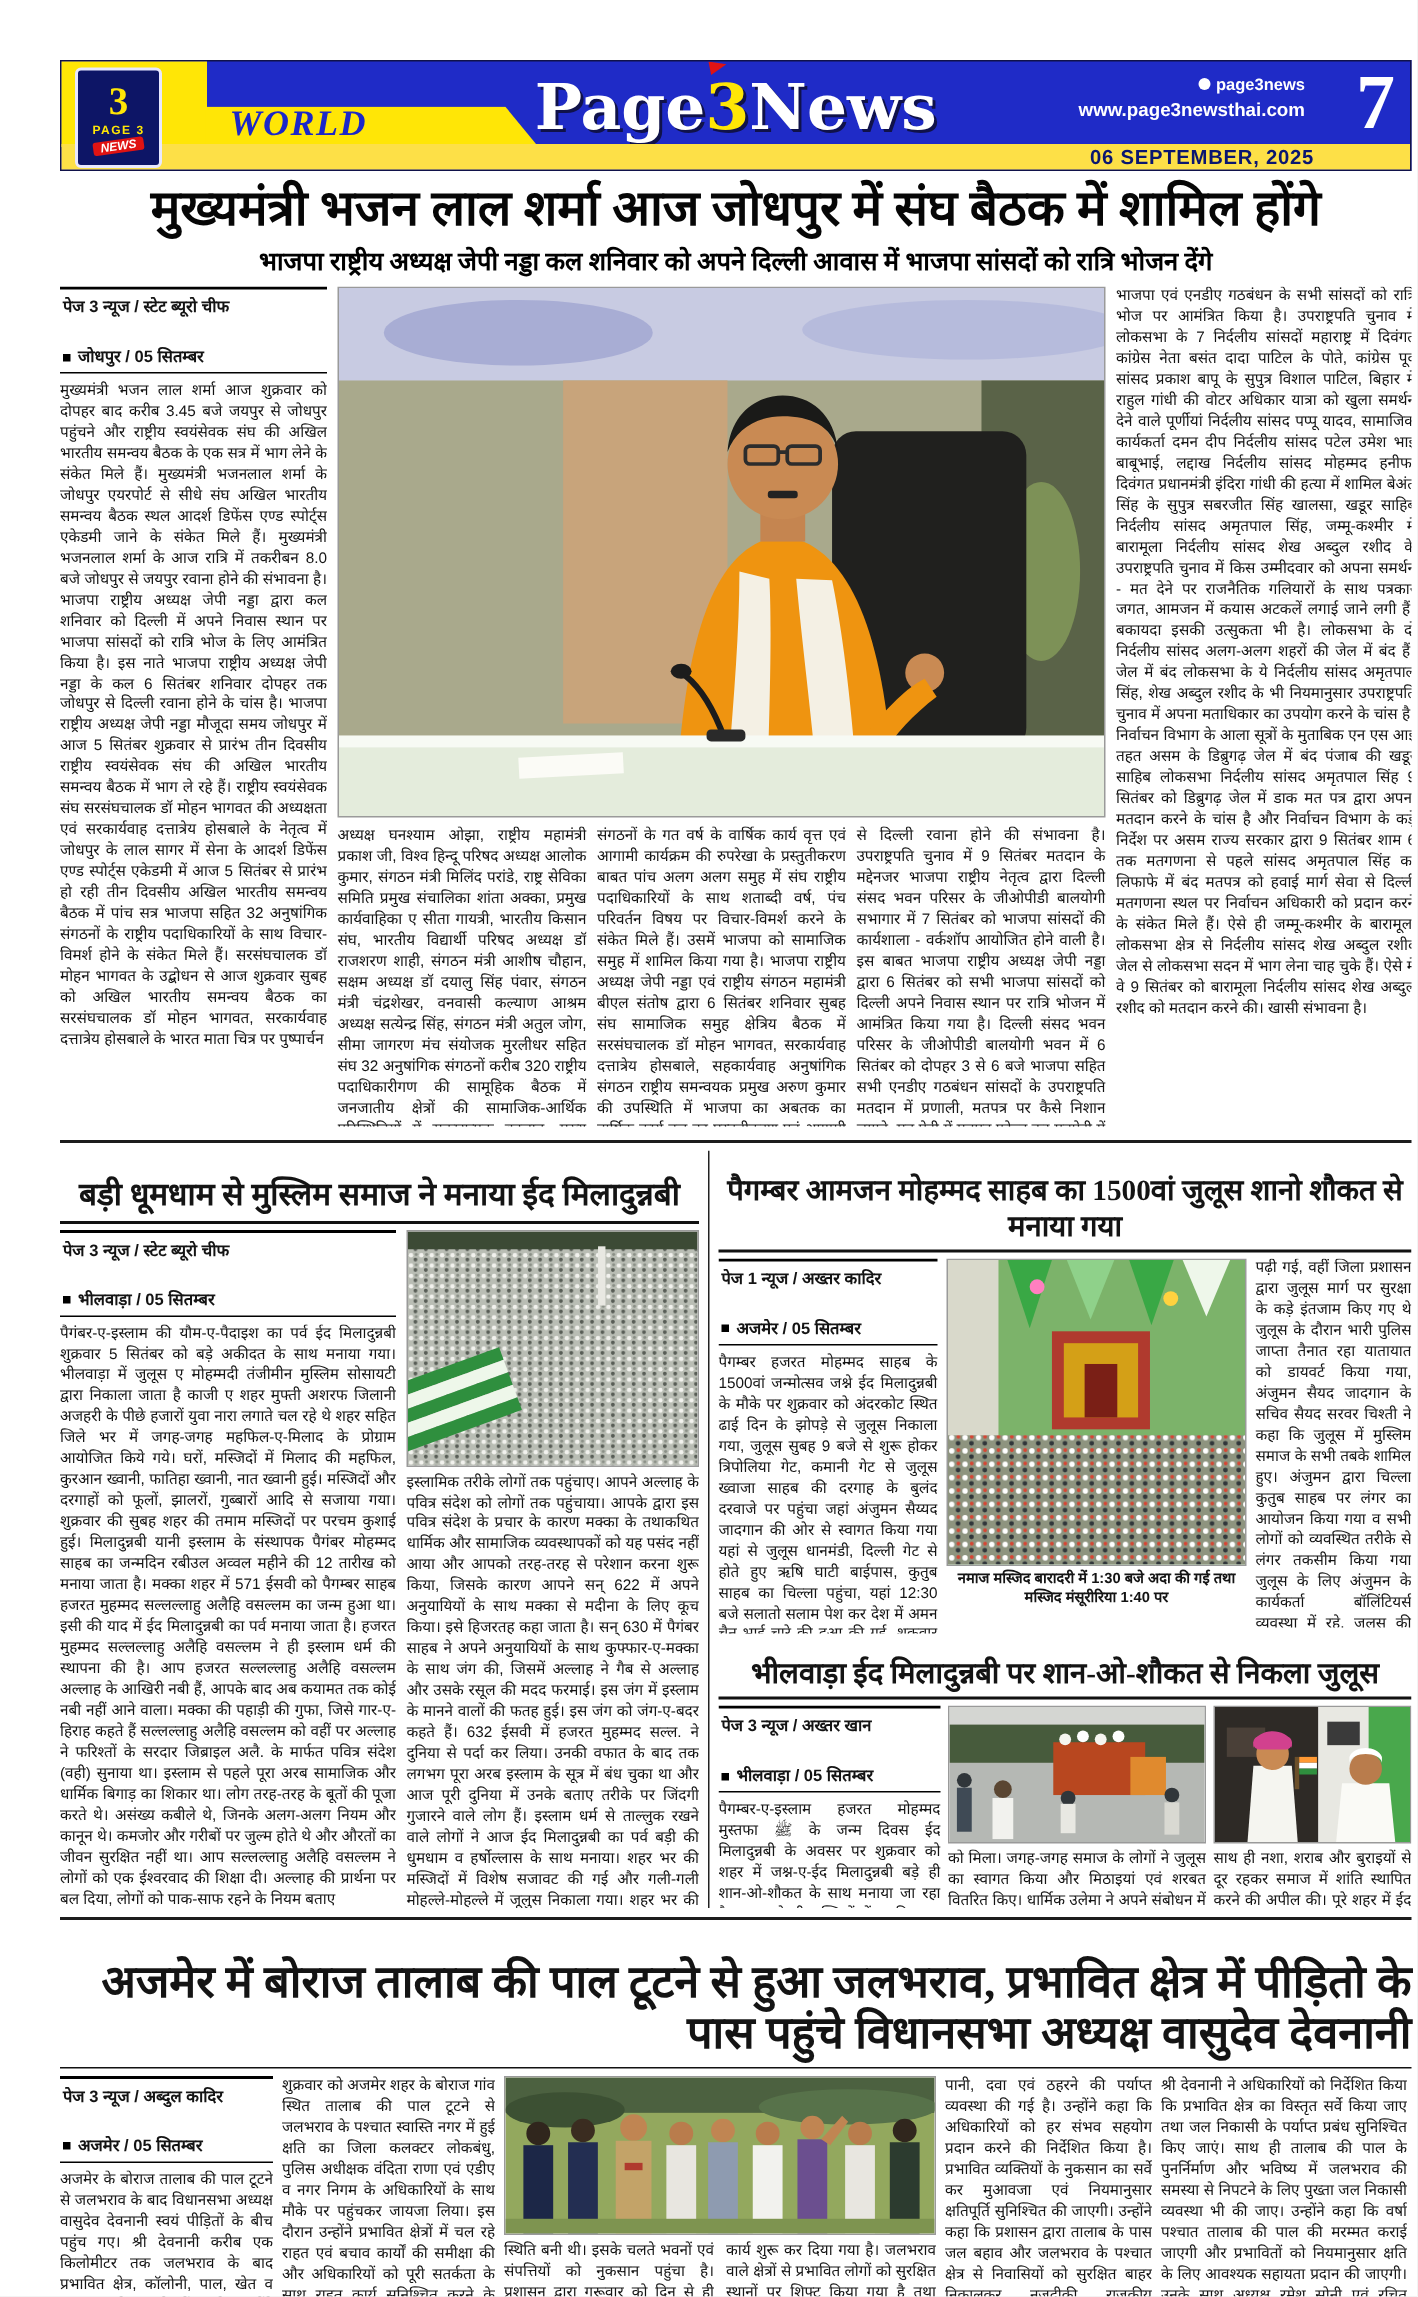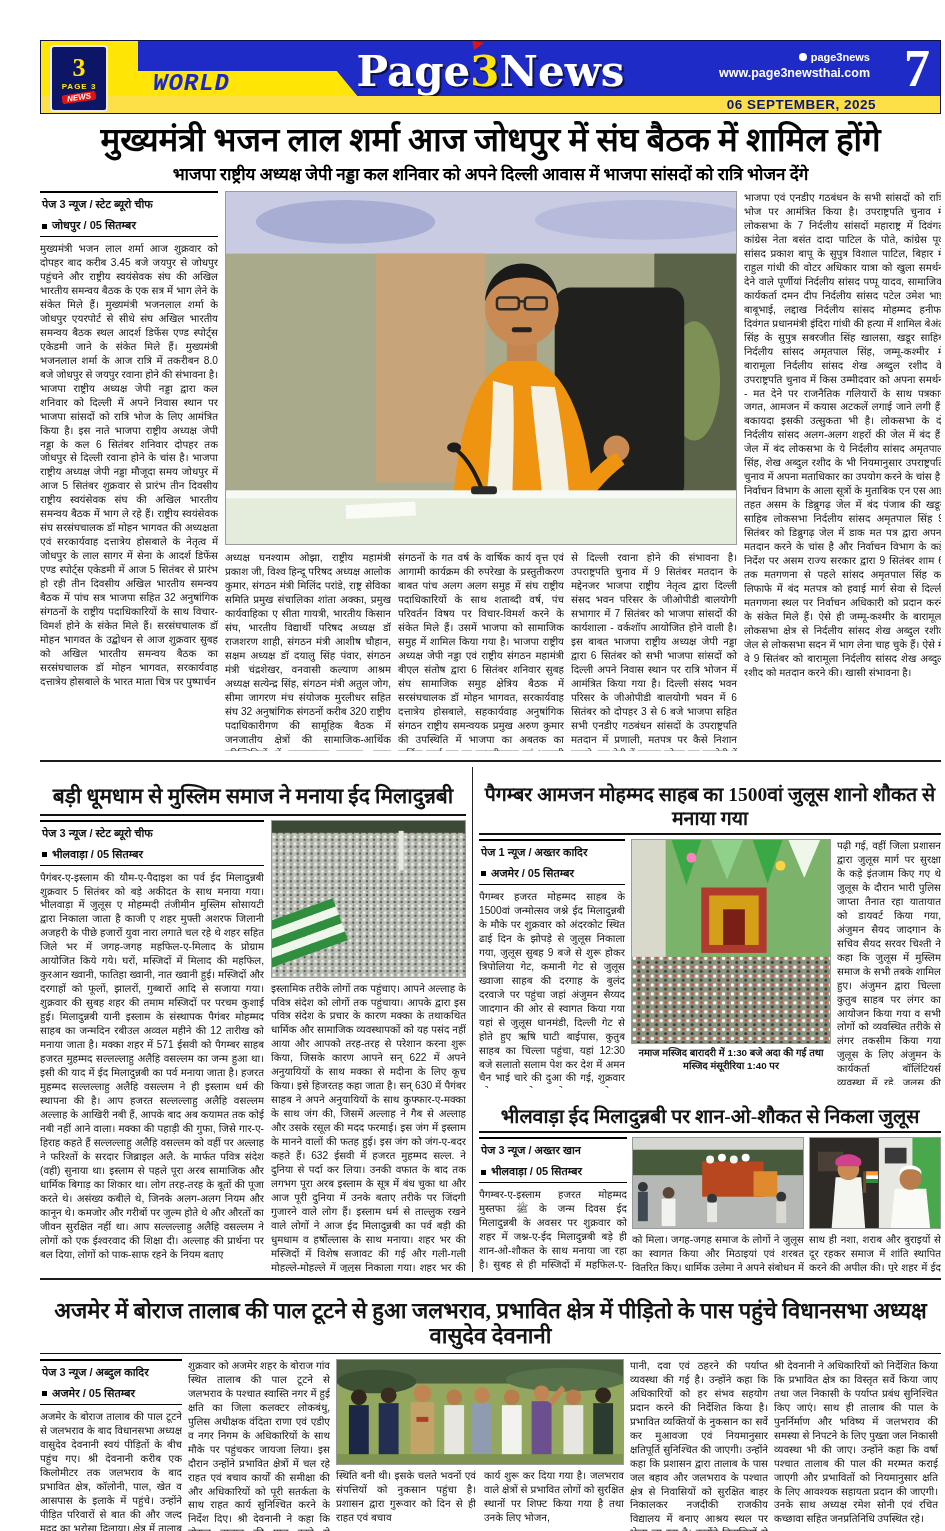--- a/index.html
+++ b/index.html
@@ -15,21 +15,21 @@
   .mh-date-strip{position:absolute;left:0;bottom:0;width:100%;height:17px;background:#fde047;
                  display:flex;align-items:center;justify-content:flex-end;padding-right:64px;box-sizing:border-box;}
   .mh-date{color:#0a1670;font-weight:800;font-size:13.5px;letter-spacing:.5px;}
   .logo-box{position:absolute;left:9px;top:4px;width:54px;height:63px;background:#0d1566;border:2px solid #e8e8ff;
             border-radius:4px;z-index:3;display:flex;flex-direction:column;align-items:center;justify-content:center;}
   .logo-3{color:#ffe606;font-size:26px;font-weight:800;line-height:1;font-family:"Liberation Serif",serif;}
   .logo-page3{color:#ffe606;font-size:8px;font-weight:700;letter-spacing:1px;margin-top:1px;}
   .logo-news{background:#e01313;color:#fff;font-size:8px;font-style:italic;font-weight:700;padding:0 5px;
              transform:rotate(-8deg);margin-top:2px;border-radius:2px;}
   .mh-world{position:absolute;left:112px;top:29px;color:#1b27c9;font-style:italic;font-weight:800;
-            font-size:24px;font-family:Liberation Mono, monospace;z-index:2;letter-spacing:1px;}
+            font-size:24px;font-family:Liberation Serif, serif;z-index:2;letter-spacing:1px;}
   .mh-title{position:absolute;left:0;right:0;top:10px;text-align:center;color:#ffffff;
             font-family:"DejaVu Serif","Liberation Serif",serif;font-weight:bold;font-size:42px;line-height:1;
             text-shadow:2px 2px 0 #10124a;}
   .mh-title .t3{color:#ffe606;position:relative;}
   .mh-flag{position:absolute;top:-6px;left:2px;width:12px;height:9px;background:#e01313;
            clip-path:polygon(0 0,100% 20%,15% 100%);}
   .mh-right{position:absolute;right:70px;top:10px;text-align:right;color:#fff;z-index:2;}
   .mh-social{font-size:11px;font-weight:700;}
   .mh-dot{display:inline-block;width:8px;height:8px;border-radius:50%;background:#fff;margin-right:4px;}
   .mh-web{font-size:12.5px;font-weight:800;margin-top:3px;}
@@ -38,21 +38,21 @@
 
   
   .lead-headline{margin:8px 0 2px 0;text-align:center;font-size:33px;font-weight:800;color:#060606;
                  font-family:"Liberation Serif","DejaVu Serif",serif;line-height:1.15;}
   .lead-sub{text-align:center;font-size:17px;font-weight:700;color:#000000;margin:2px 0 6px 0;
             font-family:"Liberation Serif",serif;}
 
   
   .byline{border-top:2.5px solid #000;border-bottom:1.5px solid #000;padding:3px 2px 4px 2px;margin-bottom:5px;}
   .byline .l1{font-size:11px;font-weight:700;}
-  .byline .l2{font-size:11px;font-weight:700;margin-top:6px;}
+  .byline .l2{font-size:11px;font-weight:700;margin-top:18px;}
   .sq{display:inline-block;width:5px;height:5px;background:#000;margin-right:5px;vertical-align:middle;}
   .col{font-size:10.2px;line-height:1.37;text-align:justify;overflow:hidden;}
   .photo{display:block;border:1px solid #9a9a9a;box-sizing:border-box;}
   .caption{font-size:9.8px;font-weight:700;text-align:center;line-height:1.3;margin-top:3px;}
 
   
   .lead-row{display:flex;gap:7px;height:563px;overflow:hidden;}
   .lead-c1{width:178px;flex:none;}
   .lead-center{width:512px;flex:none;}
   .lead-subcols{display:flex;gap:7px;margin-top:6px;height:200px;overflow:hidden;}
@@ -84,21 +84,21 @@
   .aj-c2 .col{height:246px;}
 
   .julus-row{display:flex;gap:5px;height:200px;overflow:hidden;margin-top:2px;}
   .ju-c1{width:148px;flex:none;}
   .ju-c1 .col{height:150px;}
   .ju-c2{width:172px;flex:none;}
   .ju-c3{width:132px;flex:none;}
   .ju-c2 .col,.ju-c3 .col{height:100px;margin-top:4px;}
 
   
-  .flood-headline{font-size:22px;font-weight:800;font-family:"Liberation Serif",serif;text-align:center;
+  .flood-headline{font-size:30px;font-weight:800;font-family:"Liberation Serif",serif;text-align:right;
                   border-bottom:1.5px solid #111;padding-bottom:4px;margin-bottom:5px;line-height:1.15;}
   .flood-row{display:flex;gap:6px;height:196px;overflow:hidden;}
   .fl-c1{width:142px;flex:none;}
   .fl-c1 .col{height:148px;}
   .fl-c2{width:142px;flex:none;}
   .fl-center{width:288px;flex:none;}
   .fl-minis{display:flex;gap:8px;margin-top:4px;}
   .fl-minis .col{width:140px;height:80px;}
   .fl-c4{width:138px;flex:none;}
   .fl-c5{width:164px;flex:none;}

